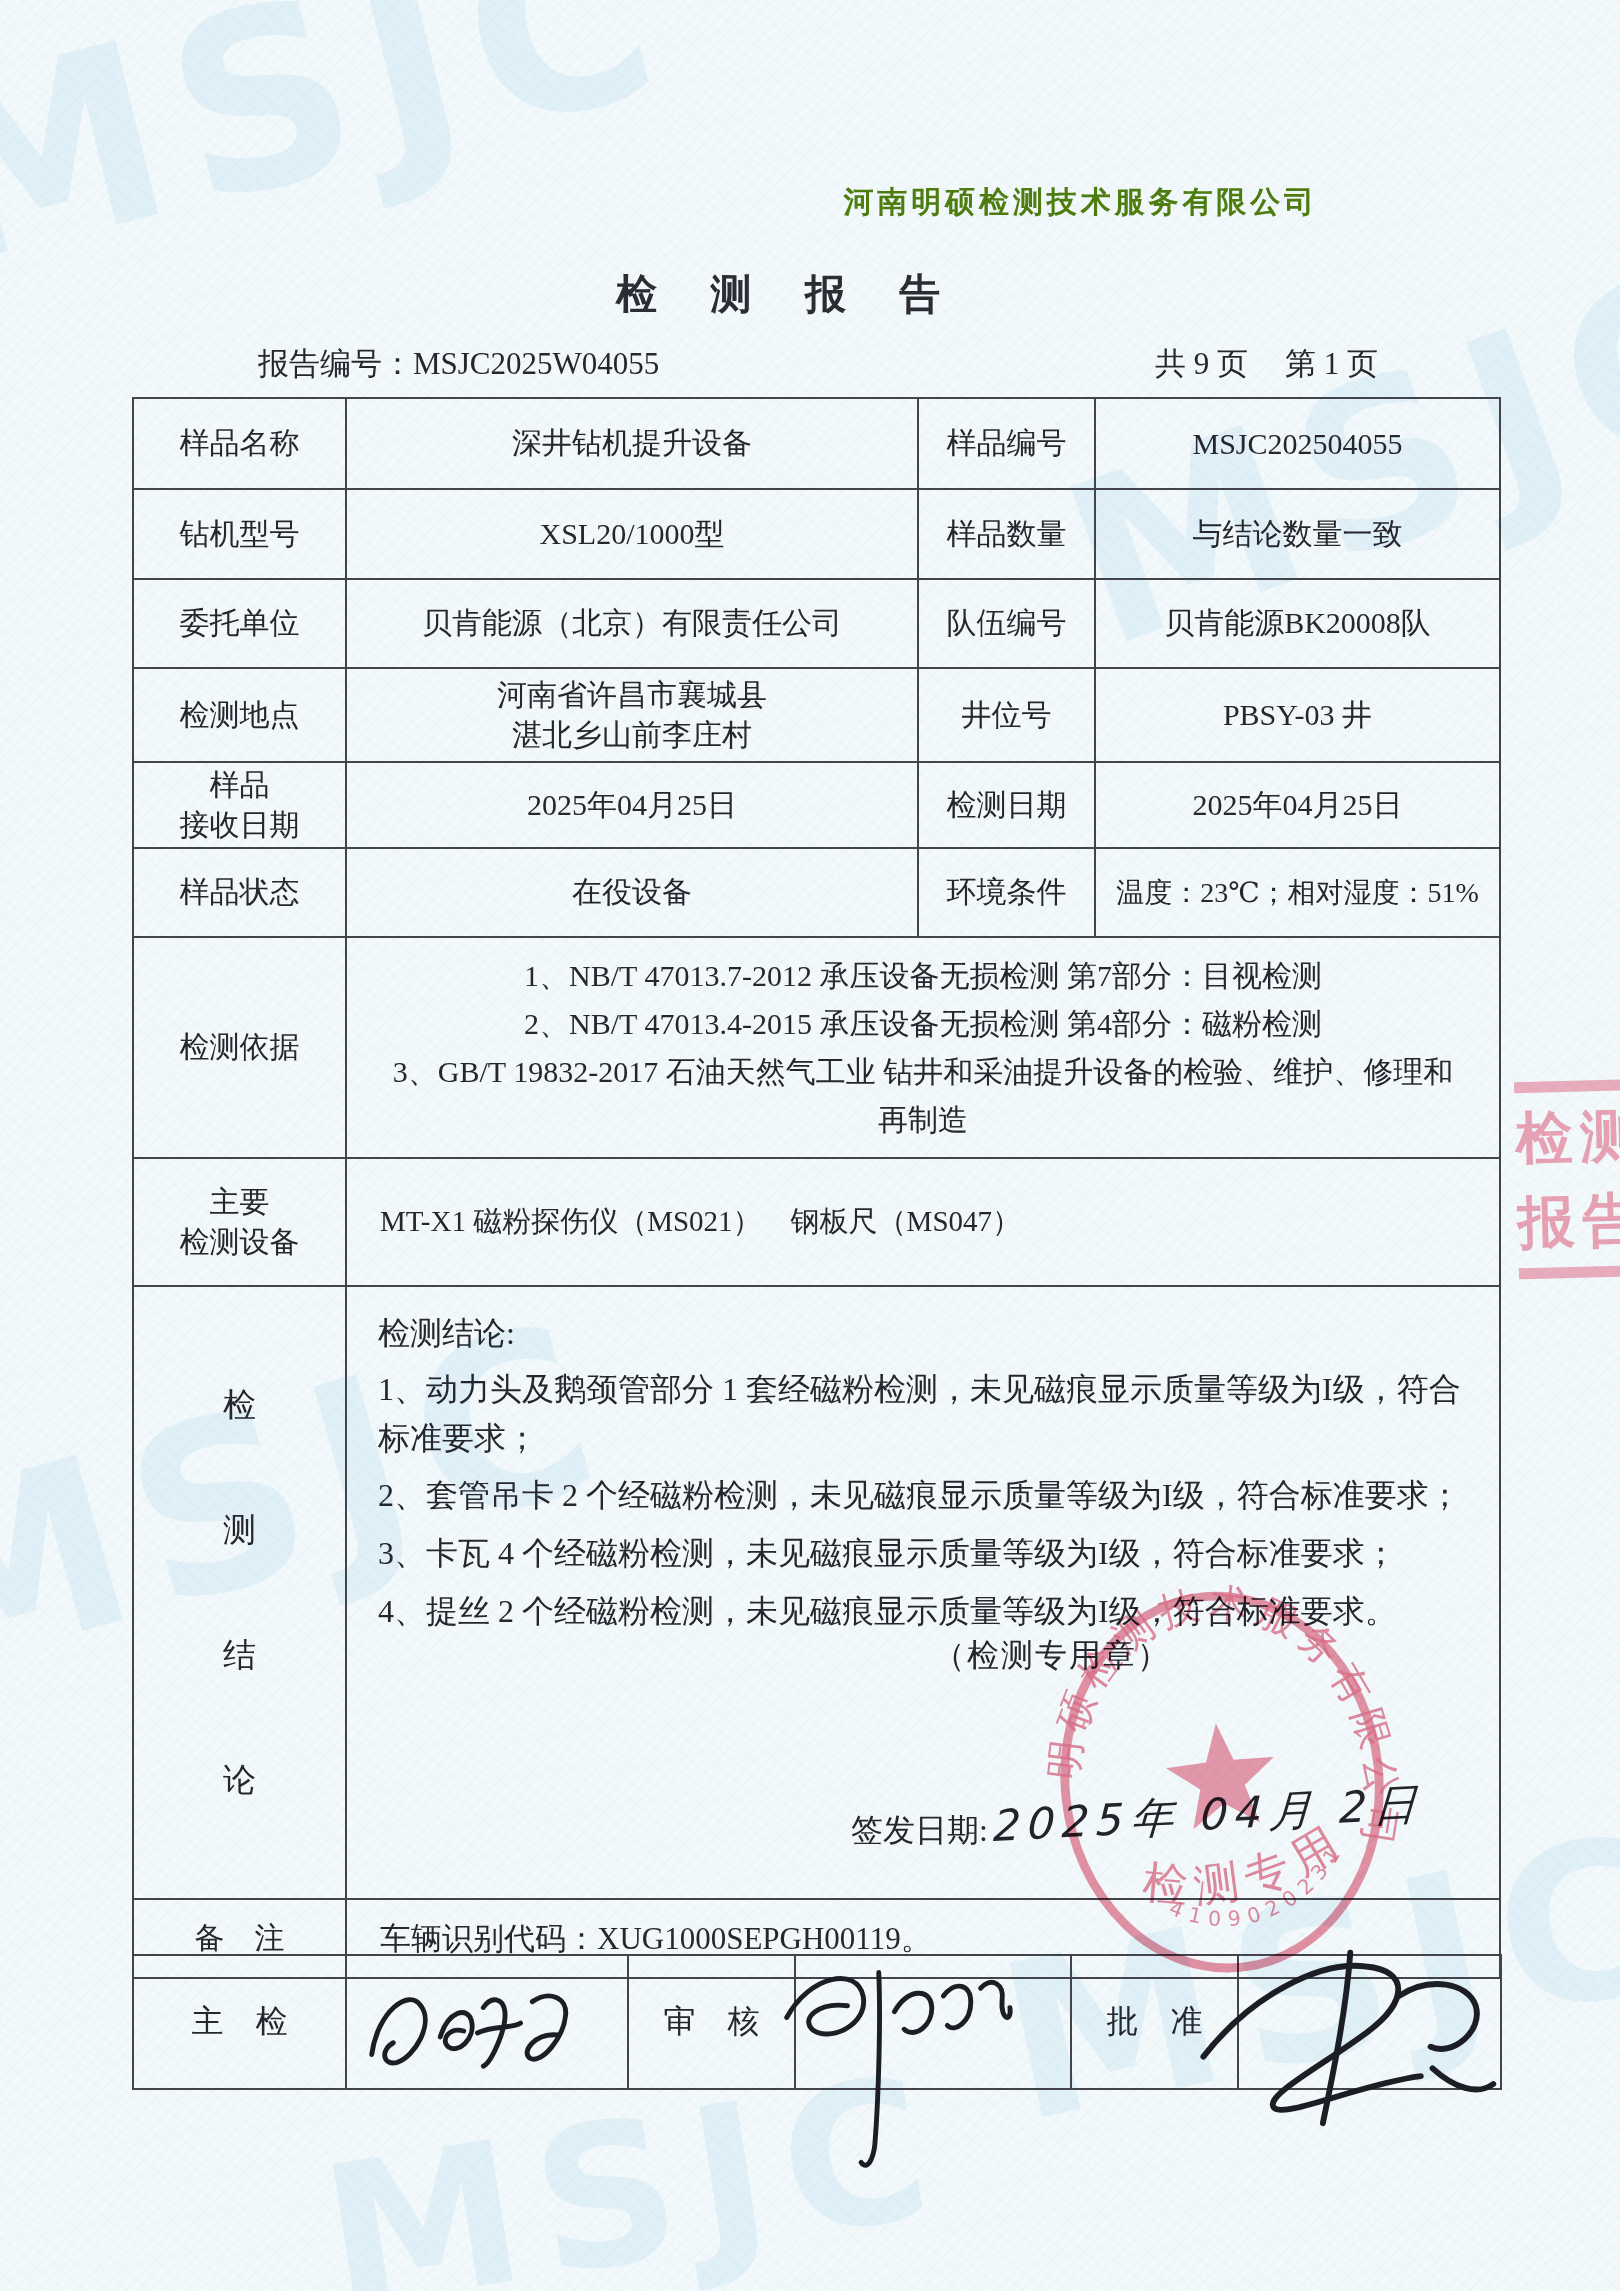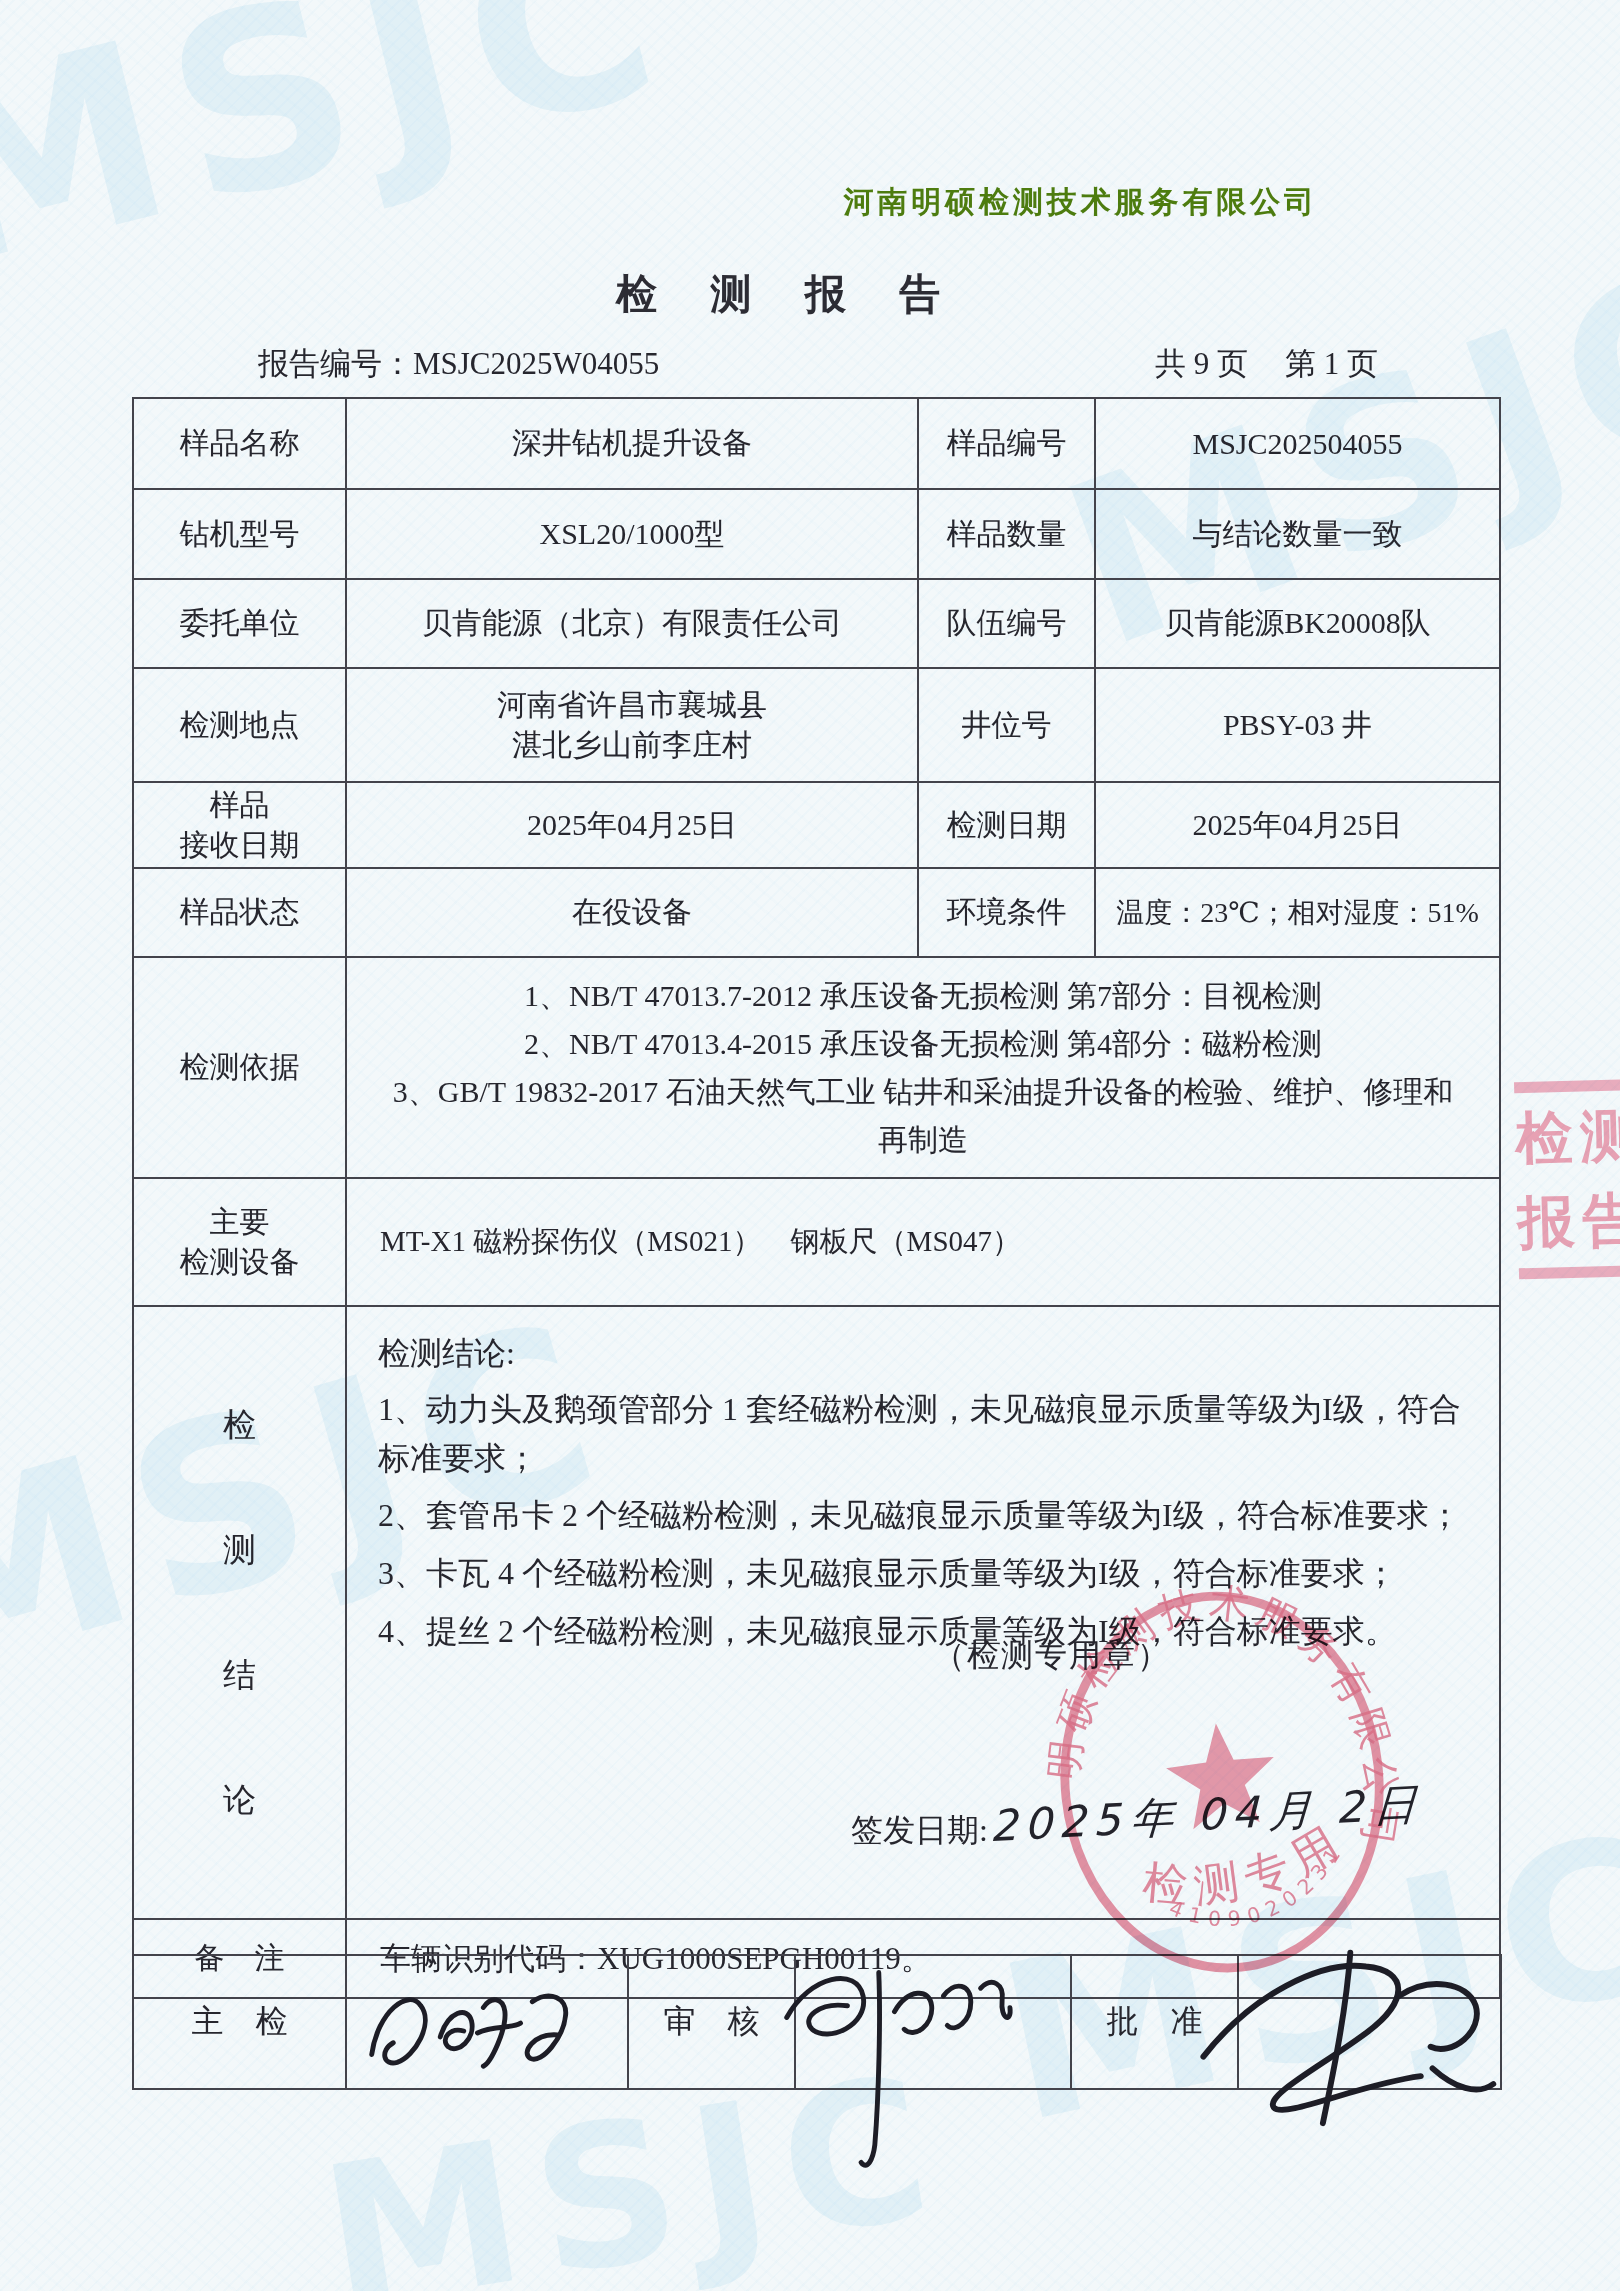--- a/index.html
+++ b/index.html
@@ -159,21 +159,21 @@
       <td>XSL20/1000型</td>
       <td class="lt">样品数量</td>
       <td>与结论数量一致</td>
     </tr>
     <tr style="height:89px">
       <td class="lt">委托单位</td>
       <td>贝肯能源（北京）有限责任公司</td>
       <td class="lt">队伍编号</td>
       <td>贝肯能源BK20008队</td>
     </tr>
-    <tr style="height:114px">
+    <tr style="height:94px">
       <td class="lt">检测地点</td>
       <td class="pre">河南省许昌市襄城县
 湛北乡山前李庄村</td>
       <td class="lt">井位号</td>
       <td>PBSY-03 井</td>
     </tr>
     <tr style="height:86px">
       <td class="lt pre">样品
 接收日期</td>
       <td>2025年04月25日</td>

